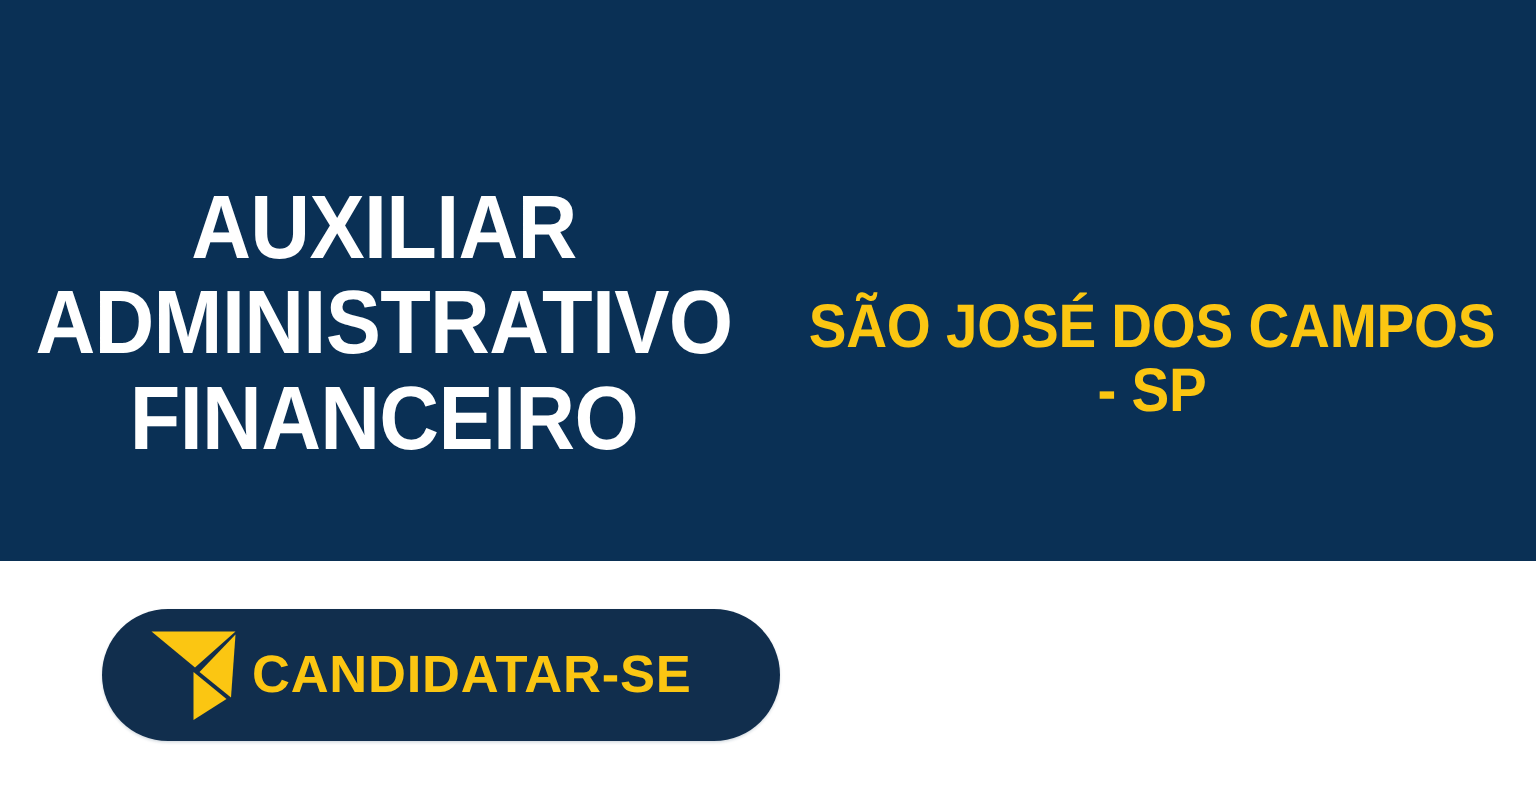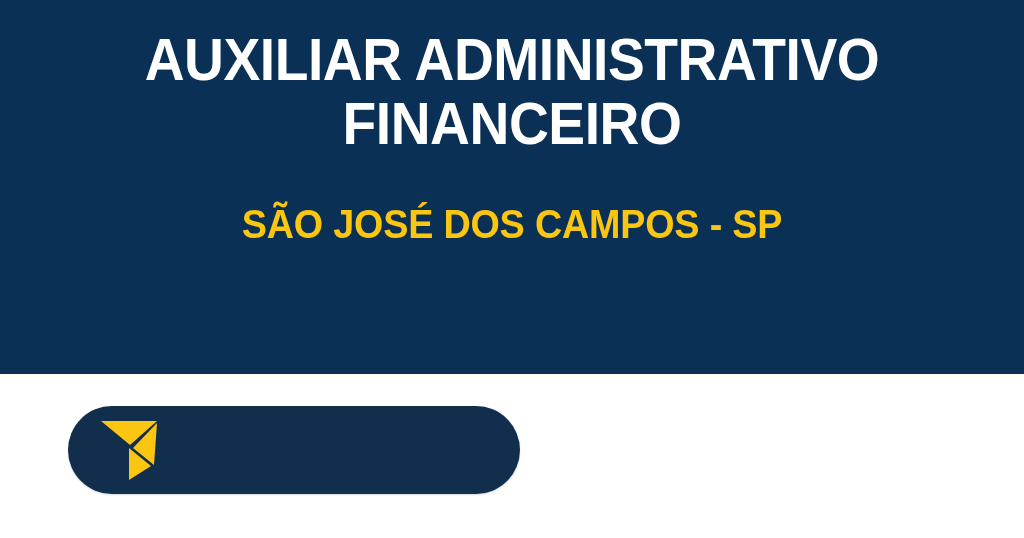--- a/index.html
+++ b/index.html
@@ -23,25 +23,25 @@
 
   
   .hero {
     position: absolute;
     left: 0;
     top: 0;
     width: 1024px;
     height: 374px;
     background: #0a3055;
     display: flex;
-    flex-direction: column;
+    flex-direction: row;
     align-items: center;
     justify-content: flex-start;
     box-sizing: border-box;
-    padding-top: 28px;
+    padding-top: 56px;
   }
 
   .job-title {
     margin: 0;
     width: 840px;
     text-align: center;
     color: #ffffff;
     font-family: "Liberation Sans Narrow", "Liberation Sans", "DejaVu Sans Condensed", sans-serif;
     font-weight: 700;
     font-size: 60px;
@@ -127,16 +127,17 @@
   </div>
 
   <div class="footer">
 
     <button class="apply-button">
       <svg class="apply-icon" viewBox="0 0 58 62" aria-hidden="true">
         <polygon points="1,2 57,2 30,26" fill="#fbc612"></polygon>
         <polygon points="57,4 54,46 33,29" fill="#fbc612"></polygon>
         <polygon points="29,29 51,47 29,61" fill="#fbc612"></polygon>
       </svg>
+      <span class="apply-label">CANDIDATAR-SE</span>
     </button>
 
   </div>
 </div>
 
 </body></html>

